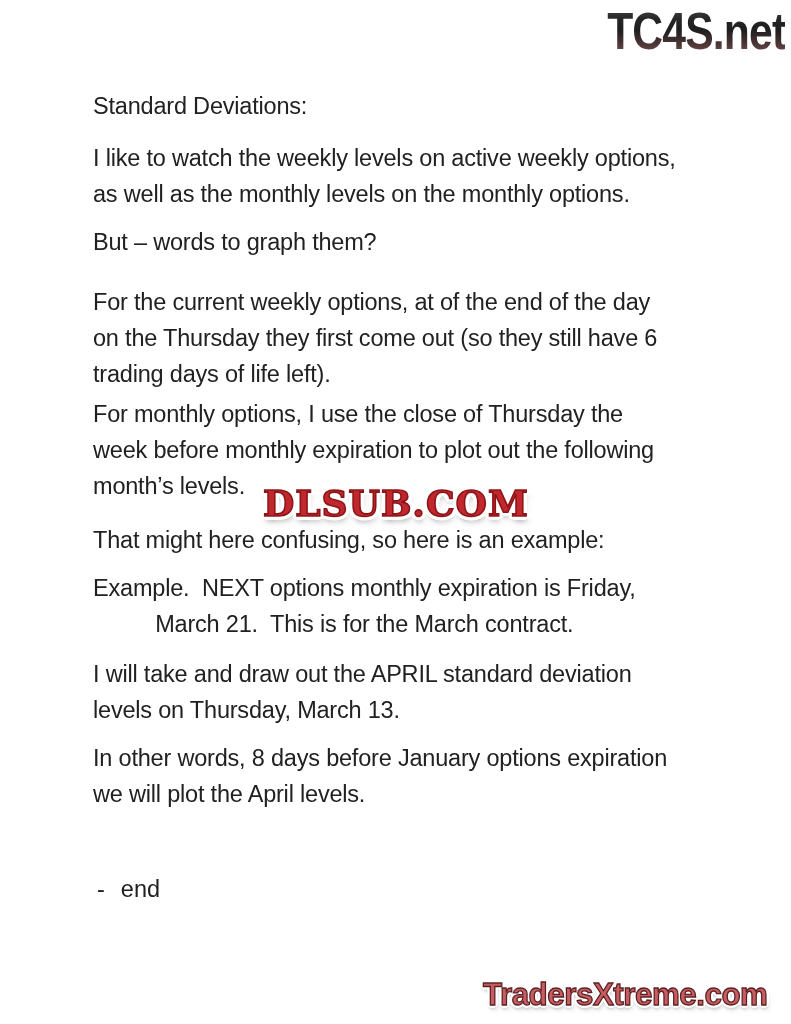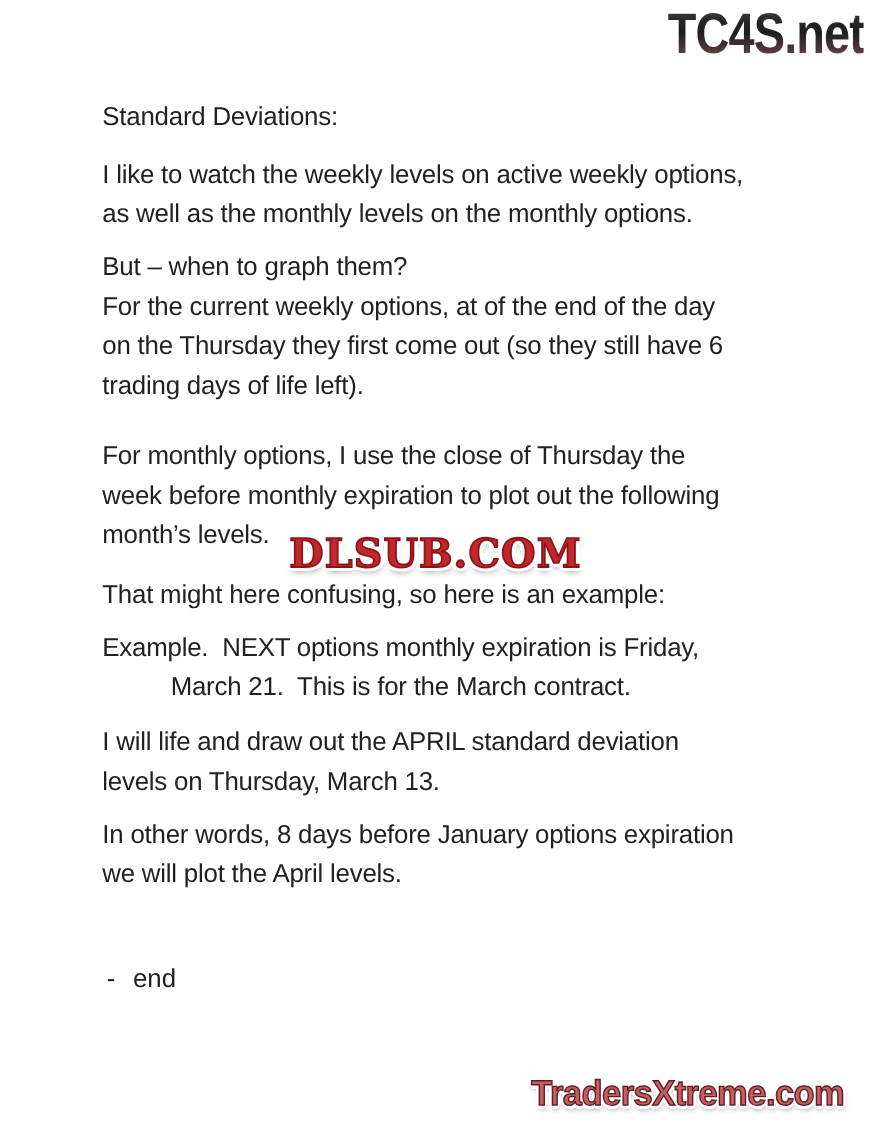--- a/index.html
+++ b/index.html
@@ -89,21 +89,21 @@
       -3px 0 0 #ffffff, 3px 0 0 #ffffff, 0 -3px 0 #ffffff, 0 3px 0 #ffffff,
       -2px -2px 0 #ffffff, 2px -2px 0 #ffffff, -2px 2px 0 #ffffff, 2px 2px 0 #ffffff,
       0 3px 4px rgba(110,110,110,0.55), 2px 4px 5px rgba(130,130,130,0.35);
     z-index: 5;
   }
 
   
   #p0 { top: 88px; }
   #p1 { top: 140px; }
   #p2 { top: 224px; }
-  #p3 { top: 260px; }
+  #p3 { top: 284px; }
   #p4 { top: 396px; }
   #p5 { top: 522px; }
   #p6 { top: 570px; text-align: center; }
   #p7 { top: 656px; }
   #p8 { top: 740px; }
 </style>
 </head>
 <body>
 
 <div class="page">
@@ -113,21 +113,21 @@
   <div class="paragraph" id="p0">
     <div class="text-line">Standard Deviations:</div>
   </div>
 
   <div class="paragraph" id="p1">
     <div class="text-line">I like to watch the weekly levels on active weekly options,</div>
     <div class="text-line">as well as the monthly levels on the monthly options.</div>
   </div>
 
   <div class="paragraph" id="p2">
-    <div class="text-line">But – when to graph them?</div>
+    <div class="text-line">But – words to graph them?</div>
   </div>
 
   <div class="paragraph" id="p3">
     <div class="text-line">For the current weekly options, at of the end of the day</div>
     <div class="text-line">on the Thursday they first come out (so they still have 6</div>
     <div class="text-line">trading days of life left).</div>
   </div>
 
   <div class="paragraph" id="p4">
     <div class="text-line">For monthly options, I use the close of Thursday the</div>
@@ -140,21 +140,21 @@
   <div class="paragraph" id="p5">
     <div class="text-line">That might here confusing, so here is an example:</div>
   </div>
 
   <div class="paragraph" id="p6">
     <div class="text-line">Example.  NEXT options monthly expiration is Friday,</div>
     <div class="text-line">March 21.  This is for the March contract.</div>
   </div>
 
   <div class="paragraph" id="p7">
-    <div class="text-line">I will life and draw out the APRIL standard deviation</div>
+    <div class="text-line">I will take and draw out the APRIL standard deviation</div>
     <div class="text-line">levels on Thursday, March 13.</div>
   </div>
 
   <div class="paragraph" id="p8">
     <div class="text-line">In other words, 8 days before January options expiration</div>
     <div class="text-line">we will plot the April levels.</div>
   </div>
 
   <div class="end-row">
     <span class="bullet">-</span>

